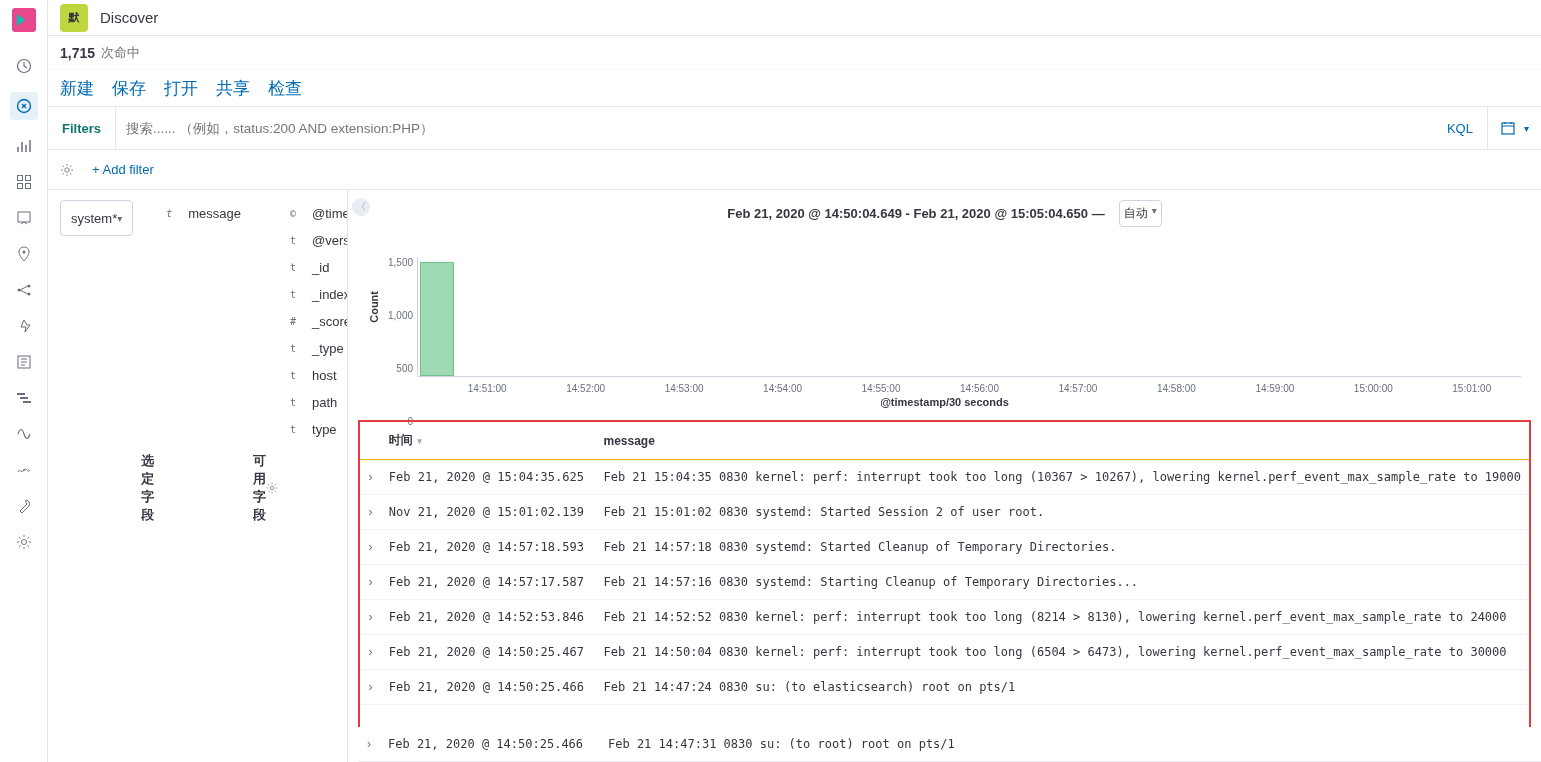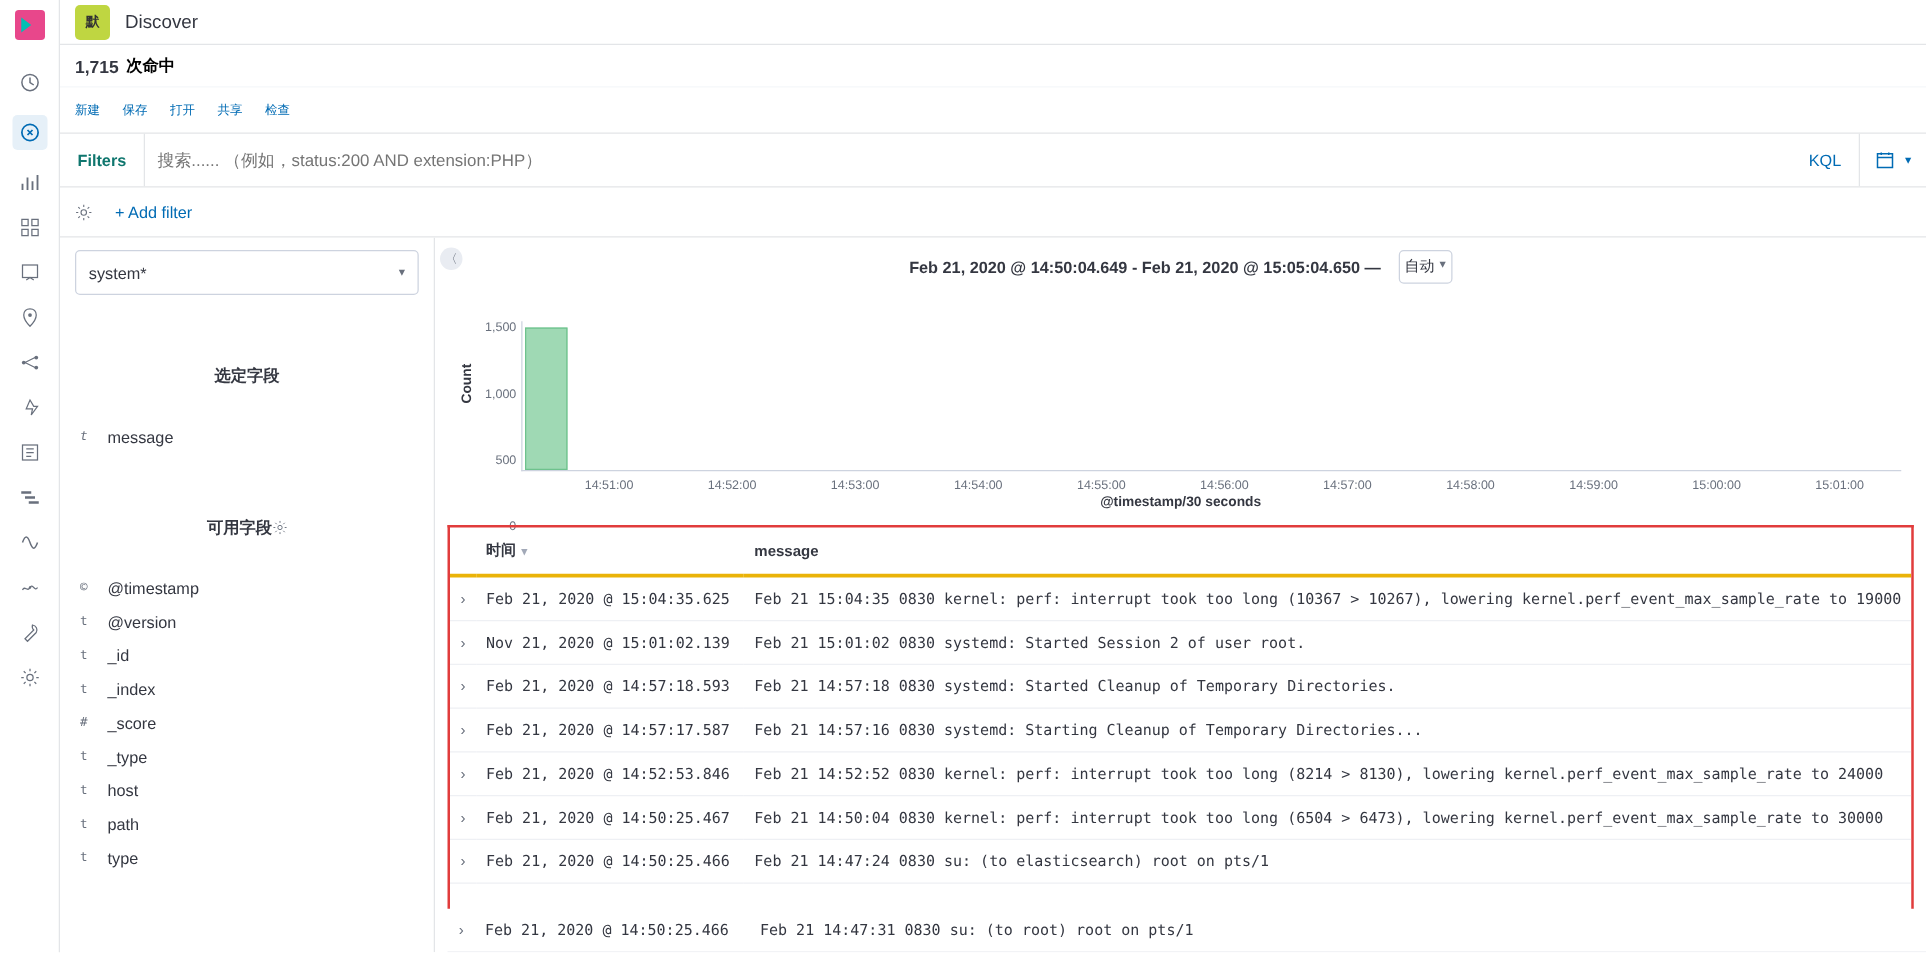--- a/index.html
+++ b/index.html
@@ -8,36 +8,36 @@
 .sidebar-nav .logo { width: 24px; height: 24px; background: #e8478b; border-radius: 3px; position: relative; margin-bottom: 8px; }
 .sidebar-nav .logo::before { content: ""; position: absolute; width: 0; height: 0; border-left: 8px solid #00bfb3; border-top: 6px solid transparent; border-bottom: 6px solid transparent; left: 5px; top: 6px; }
 .sidebar-nav .nav-icon { width: 20px; height: 20px; display: flex; align-items: center; justify-content: center; color: #69707d; cursor: pointer; }
 .sidebar-nav .nav-icon.active { background: #e6f0f8; border-radius: 4px; padding: 4px; width: 28px; height: 28px; color: #006bb4; }
 .main { flex: 1; display: flex; flex-direction: column; overflow: hidden; }
 .topbar { height: 36px; border-bottom: 1px solid #e3e5e8; display: flex; align-items: center; padding: 0 12px; gap: 12px; }
 .app-badge { width: 28px; height: 28px; background: #bfd641; border-radius: 4px; display: flex; align-items: center; justify-content: center; font-size: 11px; color: #333; font-weight: bold; }
 .app-title { font-size: 15px; color: #343741; }
 .hitsrow { height: 34px; display: flex; align-items: center; padding: 0 12px; font-size: 13px; border-bottom: 1px solid #f5f7fa; }
 .hitsrow b { font-weight: 700; font-size: 14px; }
-.hitsrow .label { margin-left: 6px; color: #000000; font-weight: bold; }
+.hitsrow .label { margin-left: 6px; color: #737373; }
 .menubar { height: 36px; display: flex; align-items: center; gap: 18px; padding: 0 12px; }
-.menubar a { color: #006bb4; font-size: 10px; text-decoration: none; cursor: pointer; }
+.menubar a { color: #006bb4; font-size: 17px; text-decoration: none; cursor: pointer; }
 .searchrow { display: flex; align-items: stretch; border-top: 1px solid #e3e5e8; border-bottom: 1px solid #e3e5e8; height: 44px; }
 .filters-label { padding: 0 14px; display: flex; align-items: center; font-weight: 600; color: #0f766e; border-right: 1px solid #e3e5e8; }
 .search-input-wrap { flex: 1; display: flex; align-items: center; padding: 0 10px; }
 .search-input-wrap input { flex: 1; border: none; outline: none; font-size: 13.5px; color: #69707d; background: transparent; }
 .kql { padding: 0 14px; display: flex; align-items: center; color: #006bb4; font-size: 13px; cursor: pointer; text-align: right; }
 .date-btn { border-left: 1px solid #e3e5e8; display: flex; align-items: center; padding: 0 12px; gap: 8px; }
 .date-btn .cal { color: #006bb4; }
 .date-text { padding: 0 14px; display: flex; align-items: center; color: #343741; flex: 0 0 180px; }
 .filterrow { height: 40px; display: flex; align-items: center; padding: 0 12px; gap: 18px; border-bottom: 1px solid #e3e5e8; }
 .filterrow .gear { color: #69707d; cursor: pointer; }
 .filterrow .addf { color: #006bb4; font-size: 13px; cursor: pointer; }
 .content { flex: 1; display: flex; overflow: hidden; }
-.fields-panel { width: 300px; border-right: 1px solid #e3e5e8; padding: 10px 12px; display: flex; flex-direction: column; gap: 24px; overflow-y: auto; }
+.fields-panel { width: 300px; border-right: 1px solid #e3e5e8; padding: 10px 12px; display: flex; flex-direction: row; gap: 8px; overflow-y: auto; }
 .index-sel { width: 100%; height: 36px; border: 1px solid #cdd3df; border-radius: 4px; display: flex; align-items: center; justify-content: space-between; padding: 0 10px; font-size: 13px; cursor: pointer; margin-bottom: 6px; }
 .flabel { font-weight: 700; font-size: 13px; padding: 6px 0 2px; display: flex; justify-content: center; align-items: center; margin-top: 20px; }
 .flabel .cog { color: #69707d; font-size: 12px; cursor: pointer; }
 .field-item { display: flex; align-items: center; gap: 8px; padding: 6px 4px; cursor: pointer; font-size: 13px; color: #343741; }
 .ftype { width: 14px; font-size: 10px; color: #69707d; font-family: monospace; font-style: italic;}
 .ftype.ok { font-style: normal; }
 .results { flex: 1; display: flex; flex-direction: column; overflow: hidden; position: relative; }
 .collapse-btn { position: absolute; left: 4px; top: 8px; width: 18px; height: 18px; border-radius: 50%; background: #e9ecf2; color: #69707d; font-size: 10px; display: flex; align-items: center; justify-content: center; cursor: pointer; }
 .time-header { display: flex; align-items: center; justify-content: center; gap: 14px; padding: 10px 20px 6px; font-size: 13px; color: #343741; font-weight: 600; }
 .auto-sel { border: 1px solid #cdd3df; border-radius: 4px; padding: 4px 4px; display: flex; gap: 4px; font-size: 12px; cursor: pointer; font-weight: 400; }
@@ -45,21 +45,21 @@
 .chartrow { display: flex; align-items: flex-end; height: 140px; gap: 4px; }
 .ylabel { writing-mode: vertical-rl; transform: rotate(180deg); font-size: 11px; font-weight: 700; color: #343741; align-self: center; margin-right: 4px; }
 .yaxis { display: flex; flex-direction: column; justify-content: space-between; height: 120px; font-size: 10px; color: #69707d; text-align: right; padding-bottom: 6px; gap: 42px; }
 .plot { flex: 1; height: 120px; border-bottom: 1px solid #cdd3df; border-left: 1px solid #cdd3df; position: relative; }
 .plot .bar { position: absolute; left: 2px; bottom: 0; width: 34px; background: #9fd9b4; border: 1px solid #6ec28d; }
 .xaxis { display: flex; padding-left: 70px; font-size: 10px; color: #69707d; margin-top: 6px; }
 .xaxis span { flex: 1; text-align: center; }
 .xlabel { text-align: center; font-size: 11px; font-weight: 700; color: #343741; margin-top: 2px; }
 .tablewrap { flex: 1; overflow: auto; margin: 10px 10px 0 10px; border: 2.5px solid #e13c3c; border-bottom: none; }
 .dtable { width: 100%; border-collapse: collapse; font-size: 12px; }
-.dtable th { text-align: left; padding: 10px 8px; font-weight: 700; border-bottom: 3px solid #eab308; color: #343741; }
+.dtable th { text-align: left; padding: 10px 8px; font-weight: 700; border-bottom: 1px solid #eab308; color: #343741; }
 .dtable th.time { width: 220px; }
 .dtable th .sortic { color: #a2a9b8; font-size: 9px; margin-left: 2px; }
 .dtable td { padding: 10px 8px; border-bottom: 1px solid #eef0f4; vertical-align: top; }
 .dtable td.exp { width: 22px; color: #69707d; cursor: pointer; text-align: center; }
 .dtable td.time { font-family: Menlo, Consolas, monospace; font-size: 12px; color: #343741; white-space: nowrap; }
 .dtable td.msg { font-family: Menlo, Consolas, monospace; font-size: 12px; color: #343741; white-space: nowrap; }
 .extra-row td { color: #a2a9b8; }
 svg { display: block; }
 </style>
 </head>

